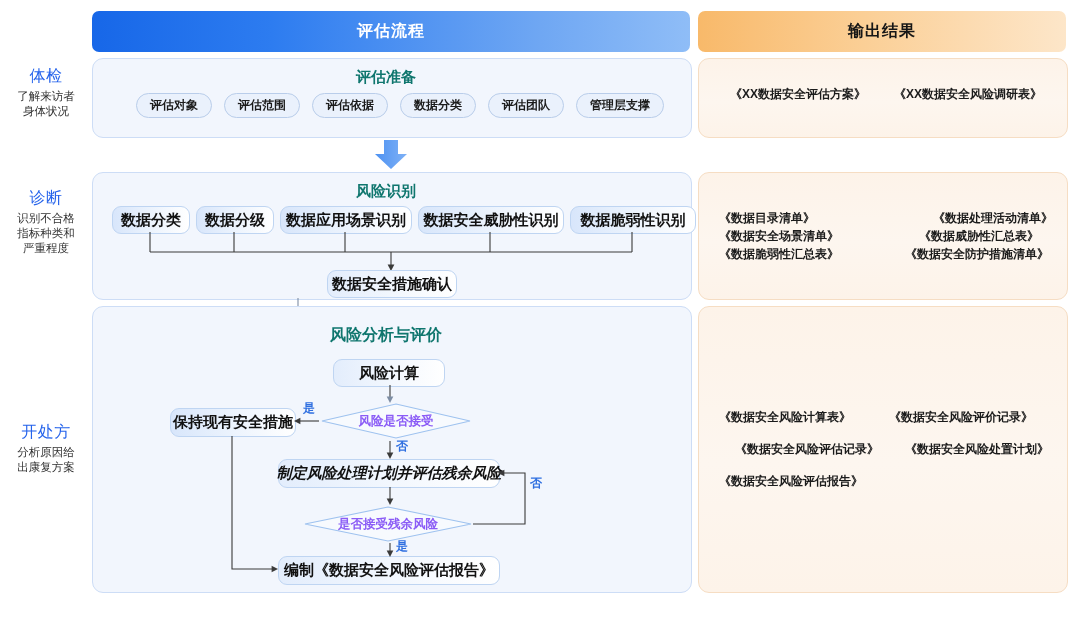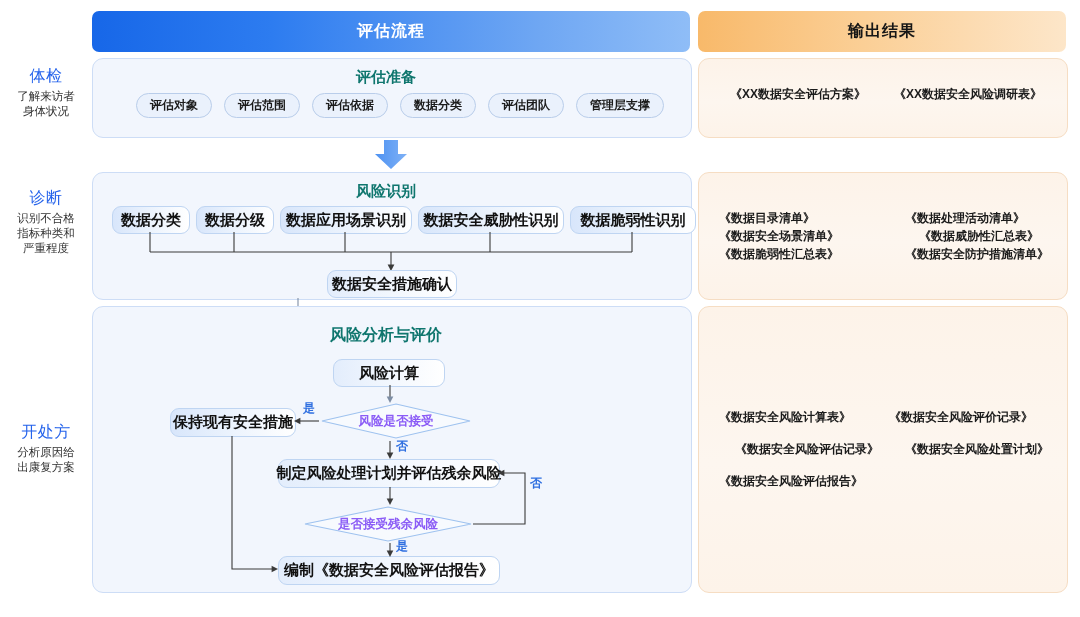--- a/index.html
+++ b/index.html
@@ -185,21 +185,21 @@
 
     <div class="diamond-wrap" style="left:228px;top:96px;width:150px;height:36px;">
       <svg width="150" height="36" viewBox="0 0 150 36">
         <polygon points="75,1 149,18 75,35 1,18" fill="#f7fafe" stroke="#9ec2ef" stroke-width="1.1"></polygon>
       </svg>
       <div class="diamond-label">风险是否接受</div>
     </div>
 
     <div class="node" style="left:77px;top:101px;width:124px;height:27px;">保持现有安全措施</div>
 
-    <div class="node plain" style="left:185px;top:152px;width:220px;height:27px;">制定风险处理计划并评估残余风险</div>
+    <div class="node plain" style="left:185px;top:152px;width:220px;height:27px;font-style:italic;">制定风险处理计划并评估残余风险</div>
 
     <div class="diamond-wrap" style="left:211px;top:199px;width:168px;height:36px;">
       <svg width="168" height="36" viewBox="0 0 168 36">
         <polygon points="84,1 167,18 84,35 1,18" fill="#f7fafe" stroke="#9ec2ef" stroke-width="1.1"></polygon>
       </svg>
       <div class="diamond-label">是否接受残余风险</div>
     </div>
 
     <div class="node plain" style="left:185px;top:249px;width:220px;height:27px;">编制《数据安全风险评估报告》</div>
 
@@ -239,21 +239,21 @@
   <div class="outpanel" style="left:698px;top:58px;width:368px;height:78px;">
     <div class="outlist" style="left:14px;top:0;width:340px;height:70px;align-content:center;">
       <div class="outitem" style="width:50%;text-align:center;">《XX数据安全评估方案》</div>
       <div class="outitem" style="width:50%;text-align:center;">《XX数据安全风险调研表》</div>
     </div>
   </div>
 
   <div class="outpanel" style="left:698px;top:172px;width:368px;height:126px;">
     <div class="outlist" style="left:14px;top:0;width:340px;height:126px;align-content:center;row-gap:1px;">
       <div class="outitem" style="width:50%;text-align:left;padding-left:6px;">《数据目录清单》</div>
-      <div class="outitem" style="width:50%;text-align:left;padding-left:22px;">《数据处理活动清单》</div>
+      <div class="outitem" style="width:50%;text-align:right;padding-left:22px;">《数据处理活动清单》</div>
       <div class="outitem" style="width:50%;text-align:left;padding-left:6px;">《数据安全场景清单》</div>
       <div class="outitem" style="width:50%;text-align:center;padding-left:22px;">《数据威胁性汇总表》</div>
       <div class="outitem" style="width:50%;text-align:left;padding-left:6px;">《数据脆弱性汇总表》</div>
       <div class="outitem" style="width:50%;text-align:left;padding-left:22px;">《数据安全防护措施清单》</div>
     </div>
   </div>
 
   <div class="outpanel" style="left:698px;top:306px;width:368px;height:285px;">
     <div class="outlist" style="left:14px;top:0;width:340px;height:285px;align-content:center;row-gap:15px;">
       <div class="outitem" style="width:50%;text-align:left;padding-left:6px;">《数据安全风险计算表》</div>

